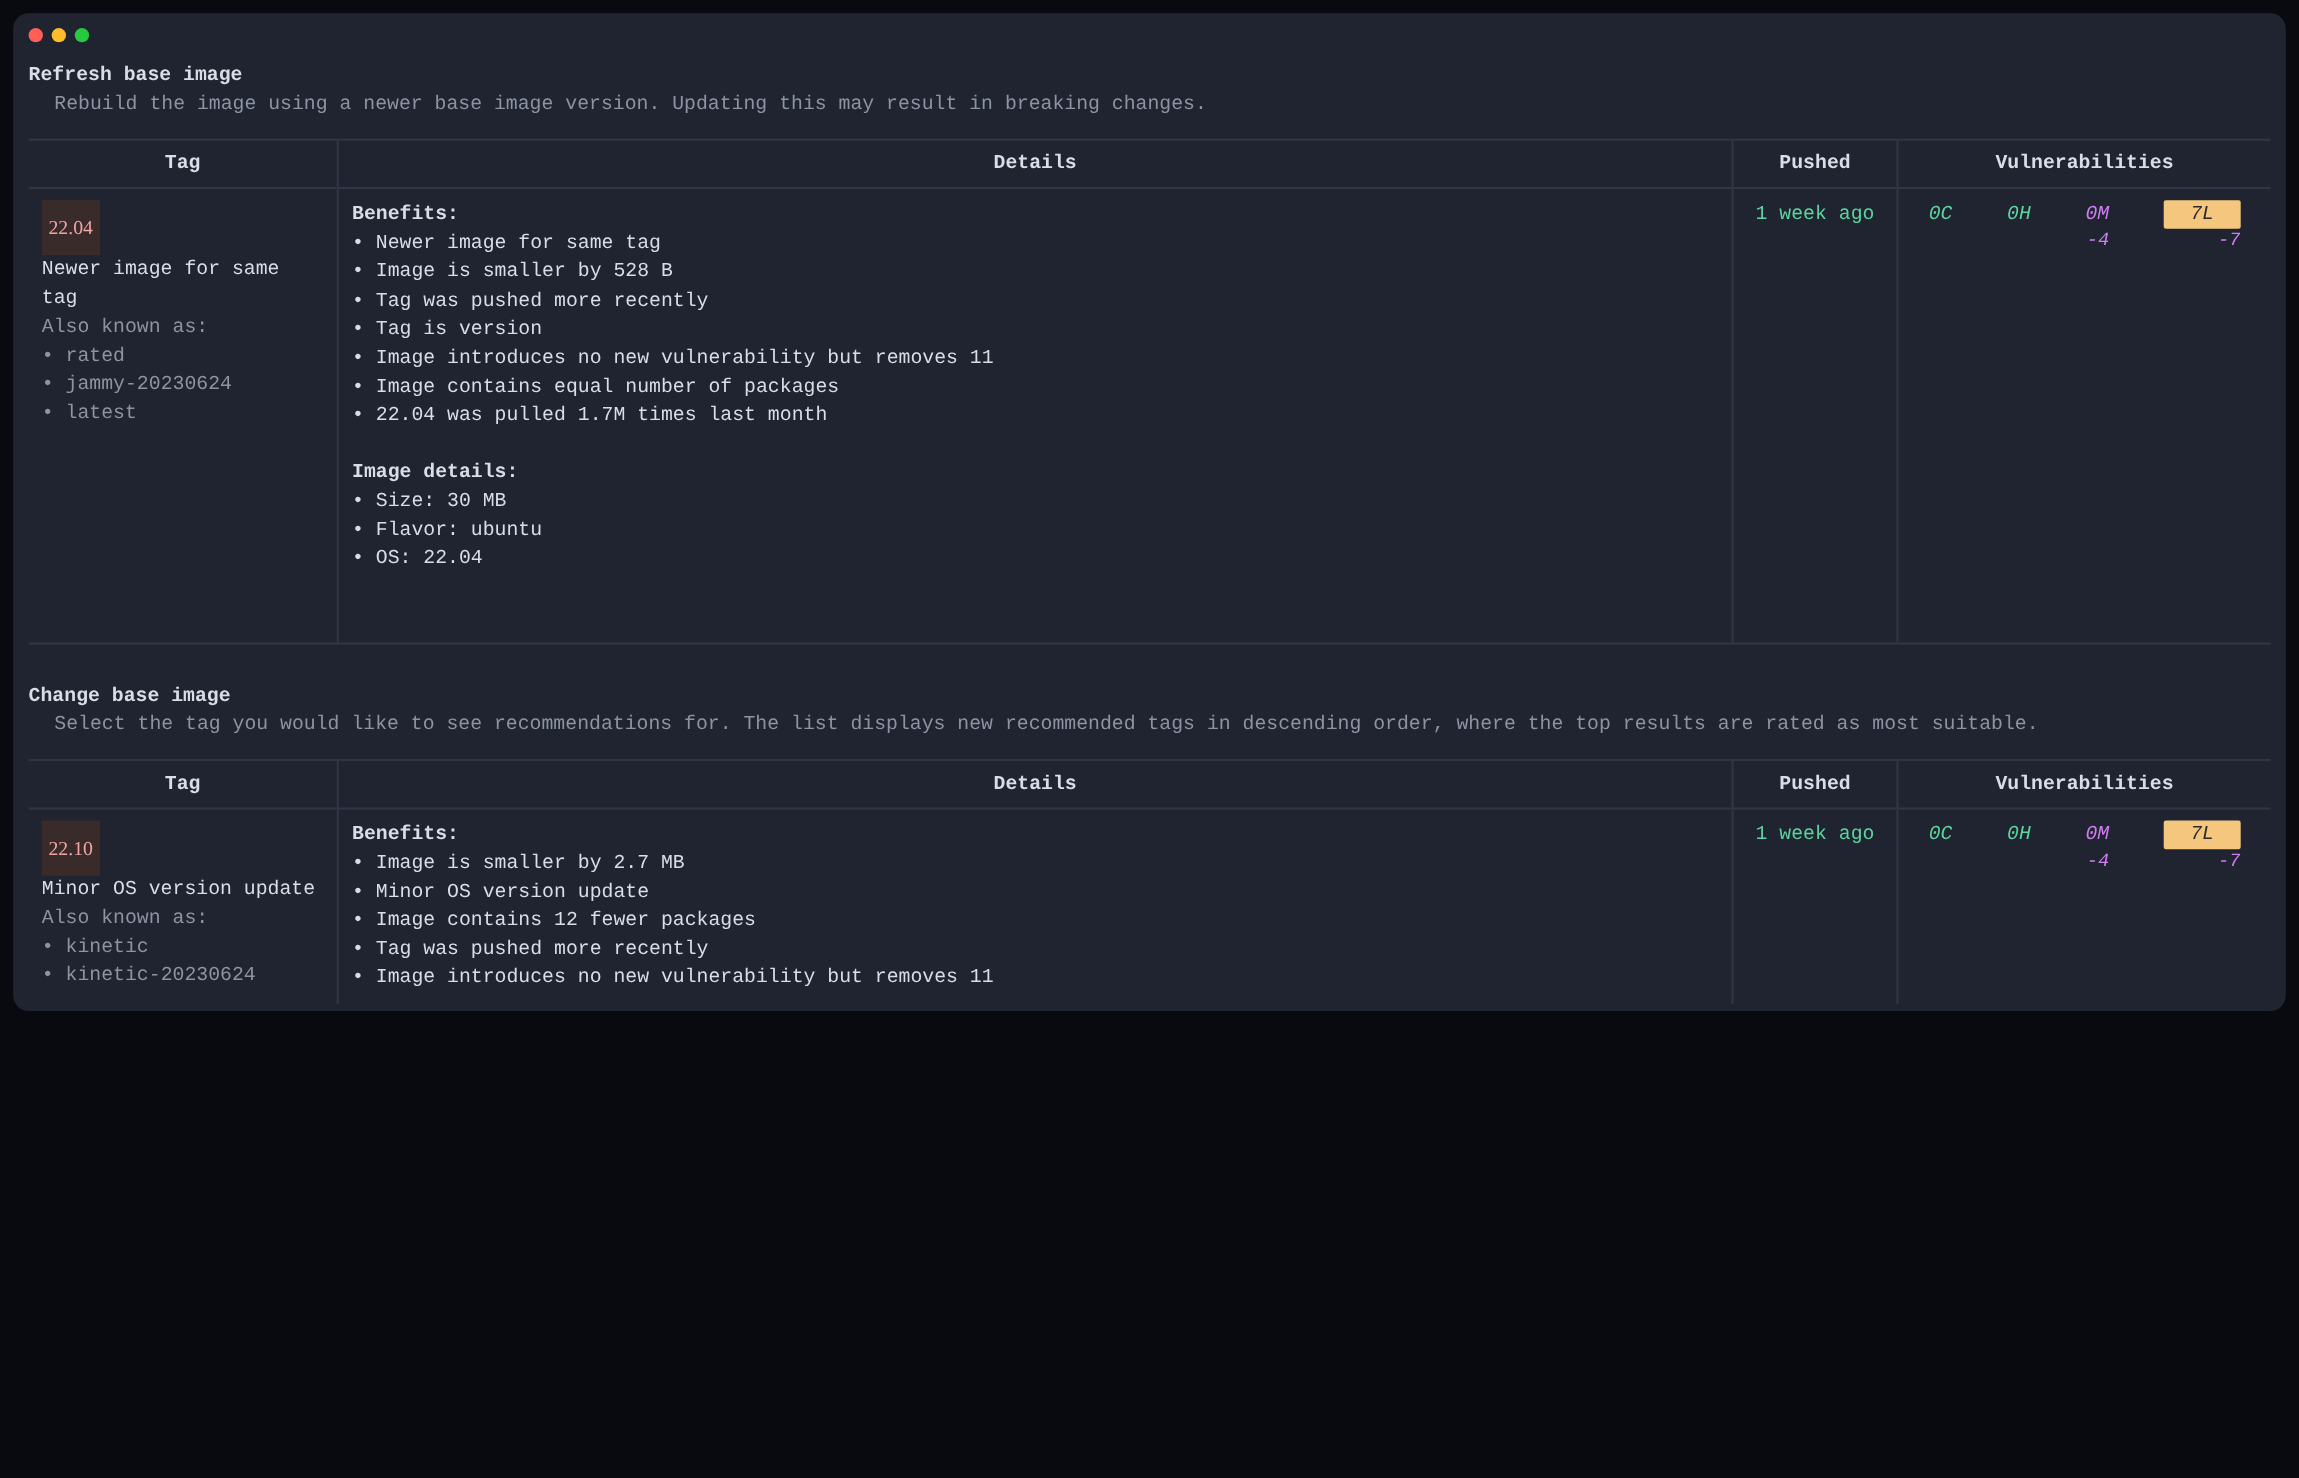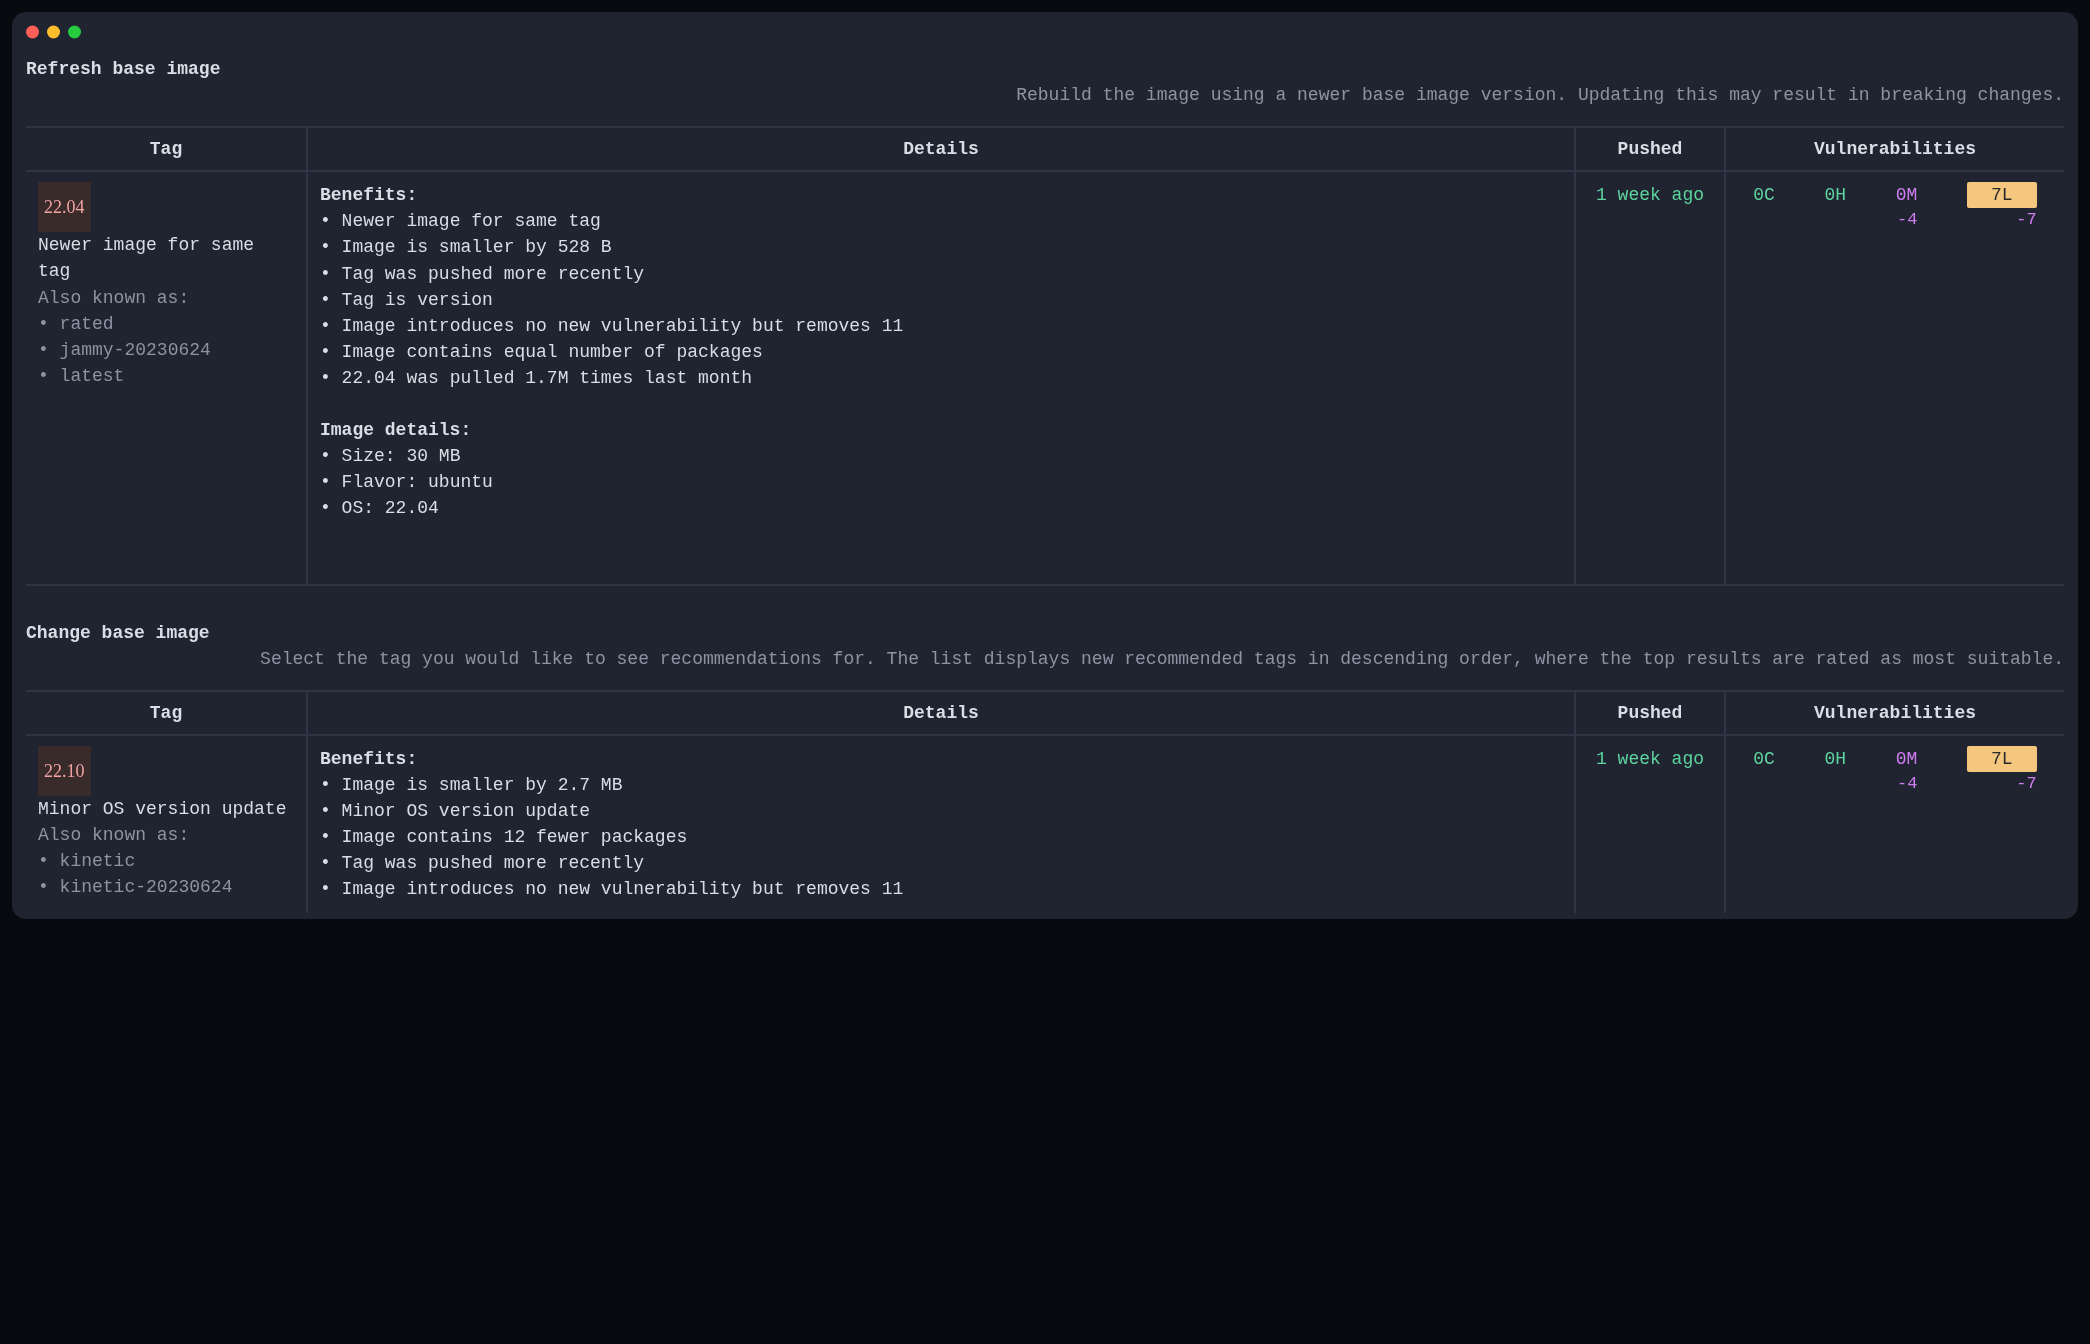--- a/index.html
+++ b/index.html
@@ -44,21 +44,21 @@
     position:relative;
   }
   .dots{display:flex;gap:8px;position:absolute;left:14px;top:50%;transform:translateY(-50%);}
   .dot{width:13px;height:13px;border-radius:50%;}
   .dot.r{background:var(--orange);}
   .dot.y{background:var(--yellow);}
   .dot.g{background:var(--lime);}
   .title{flex:1;text-align:center;color:var(--muted);font-weight:600;}
   .content{padding:4px 14px 0 14px;}
   .sec-title{color:var(--fg);font-weight:700;}
-  .sec-desc{color:var(--muted);padding-left:1.3em;text-align:right;}
+  .sec-desc{color:var(--muted);padding-left:1.3em;}
   .tbl{
     border-top:2px solid var(--border);
     border-bottom:2px solid var(--border);
     margin-top:18px;
     display:block;
   }
   .thead,.trow{
     display:grid;
     grid-template-columns: 280px 1fr 150px 340px;
   }
@@ -76,21 +76,21 @@
     padding:12px 6px;
     font-family:Liberation Serif, serif;
   }
   .tagline{color:var(--fg);}
   .aka{color:var(--muted);}
   .aka-b{color:var(--muted);}
   .aka-b::before{content:"• ";}
   .details b{font-weight:700;}
   .details .bullet::before{content:"• ";}
   .pushed{color:var(--green);text-align:center;}
-  .vulns{display:flex;justify-content:space-around;align-items:flex-start;gap:19px;}
+  .vulns{display:flex;justify-content:space-around;align-items:flex-start;gap:19px;font-style:italic;}
   .vg{color:var(--green);}
   .vm{color:var(--magenta);text-align:right;}
   .pill{
     background:var(--pill-yellow);color:var(--pill-yellow-fg);
     display:inline-block;min-width:58px;text-align:left;padding:0 24px;border-radius:2px;
   }
   .delta{color:var(--magenta);font-size:17px;text-align:right;}
   .stack{display:flex;flex-direction:column;align-items:flex-end;}
   .sec2{margin-top:34px;}
 </style>

